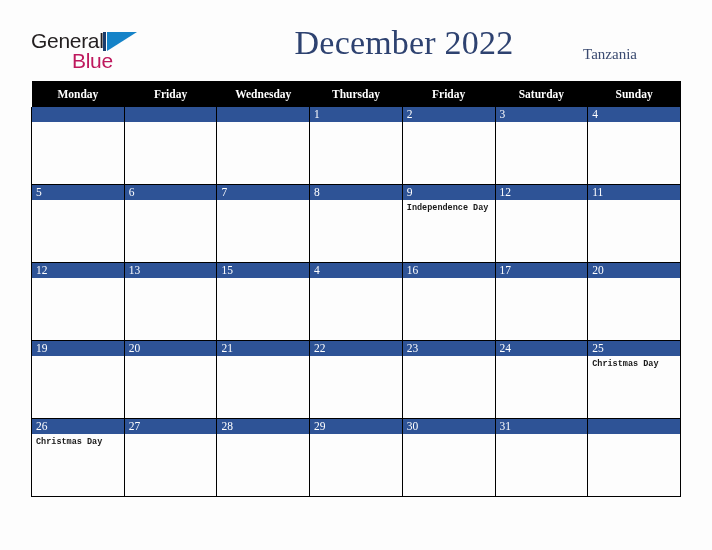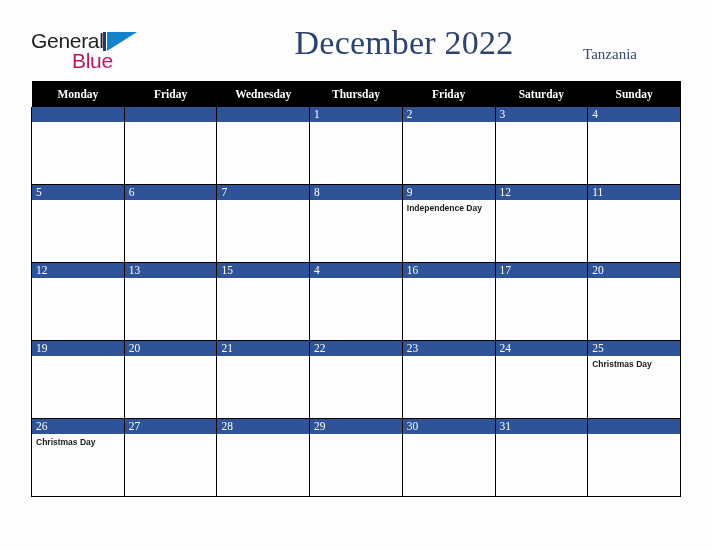--- a/index.html
+++ b/index.html
@@ -138,21 +138,21 @@
     color: #ffffff;
     font-family: "Liberation Serif", serif;
     font-size: 11.5px;
     padding-left: 4px;
     overflow: hidden;
   }
   .event-area {
     padding: 3px 3px 0 4px;
   }
   .event {
-    font-family: Liberation Sans, sans-serif;
+    font-family: Liberation Mono, monospace;
     font-size: 8.5px;
     font-weight: bold;
     color: #1a1a1a;
     line-height: 11px;
   }
 </style>
 </head>
 <body>
 
 <div class="page-header">

